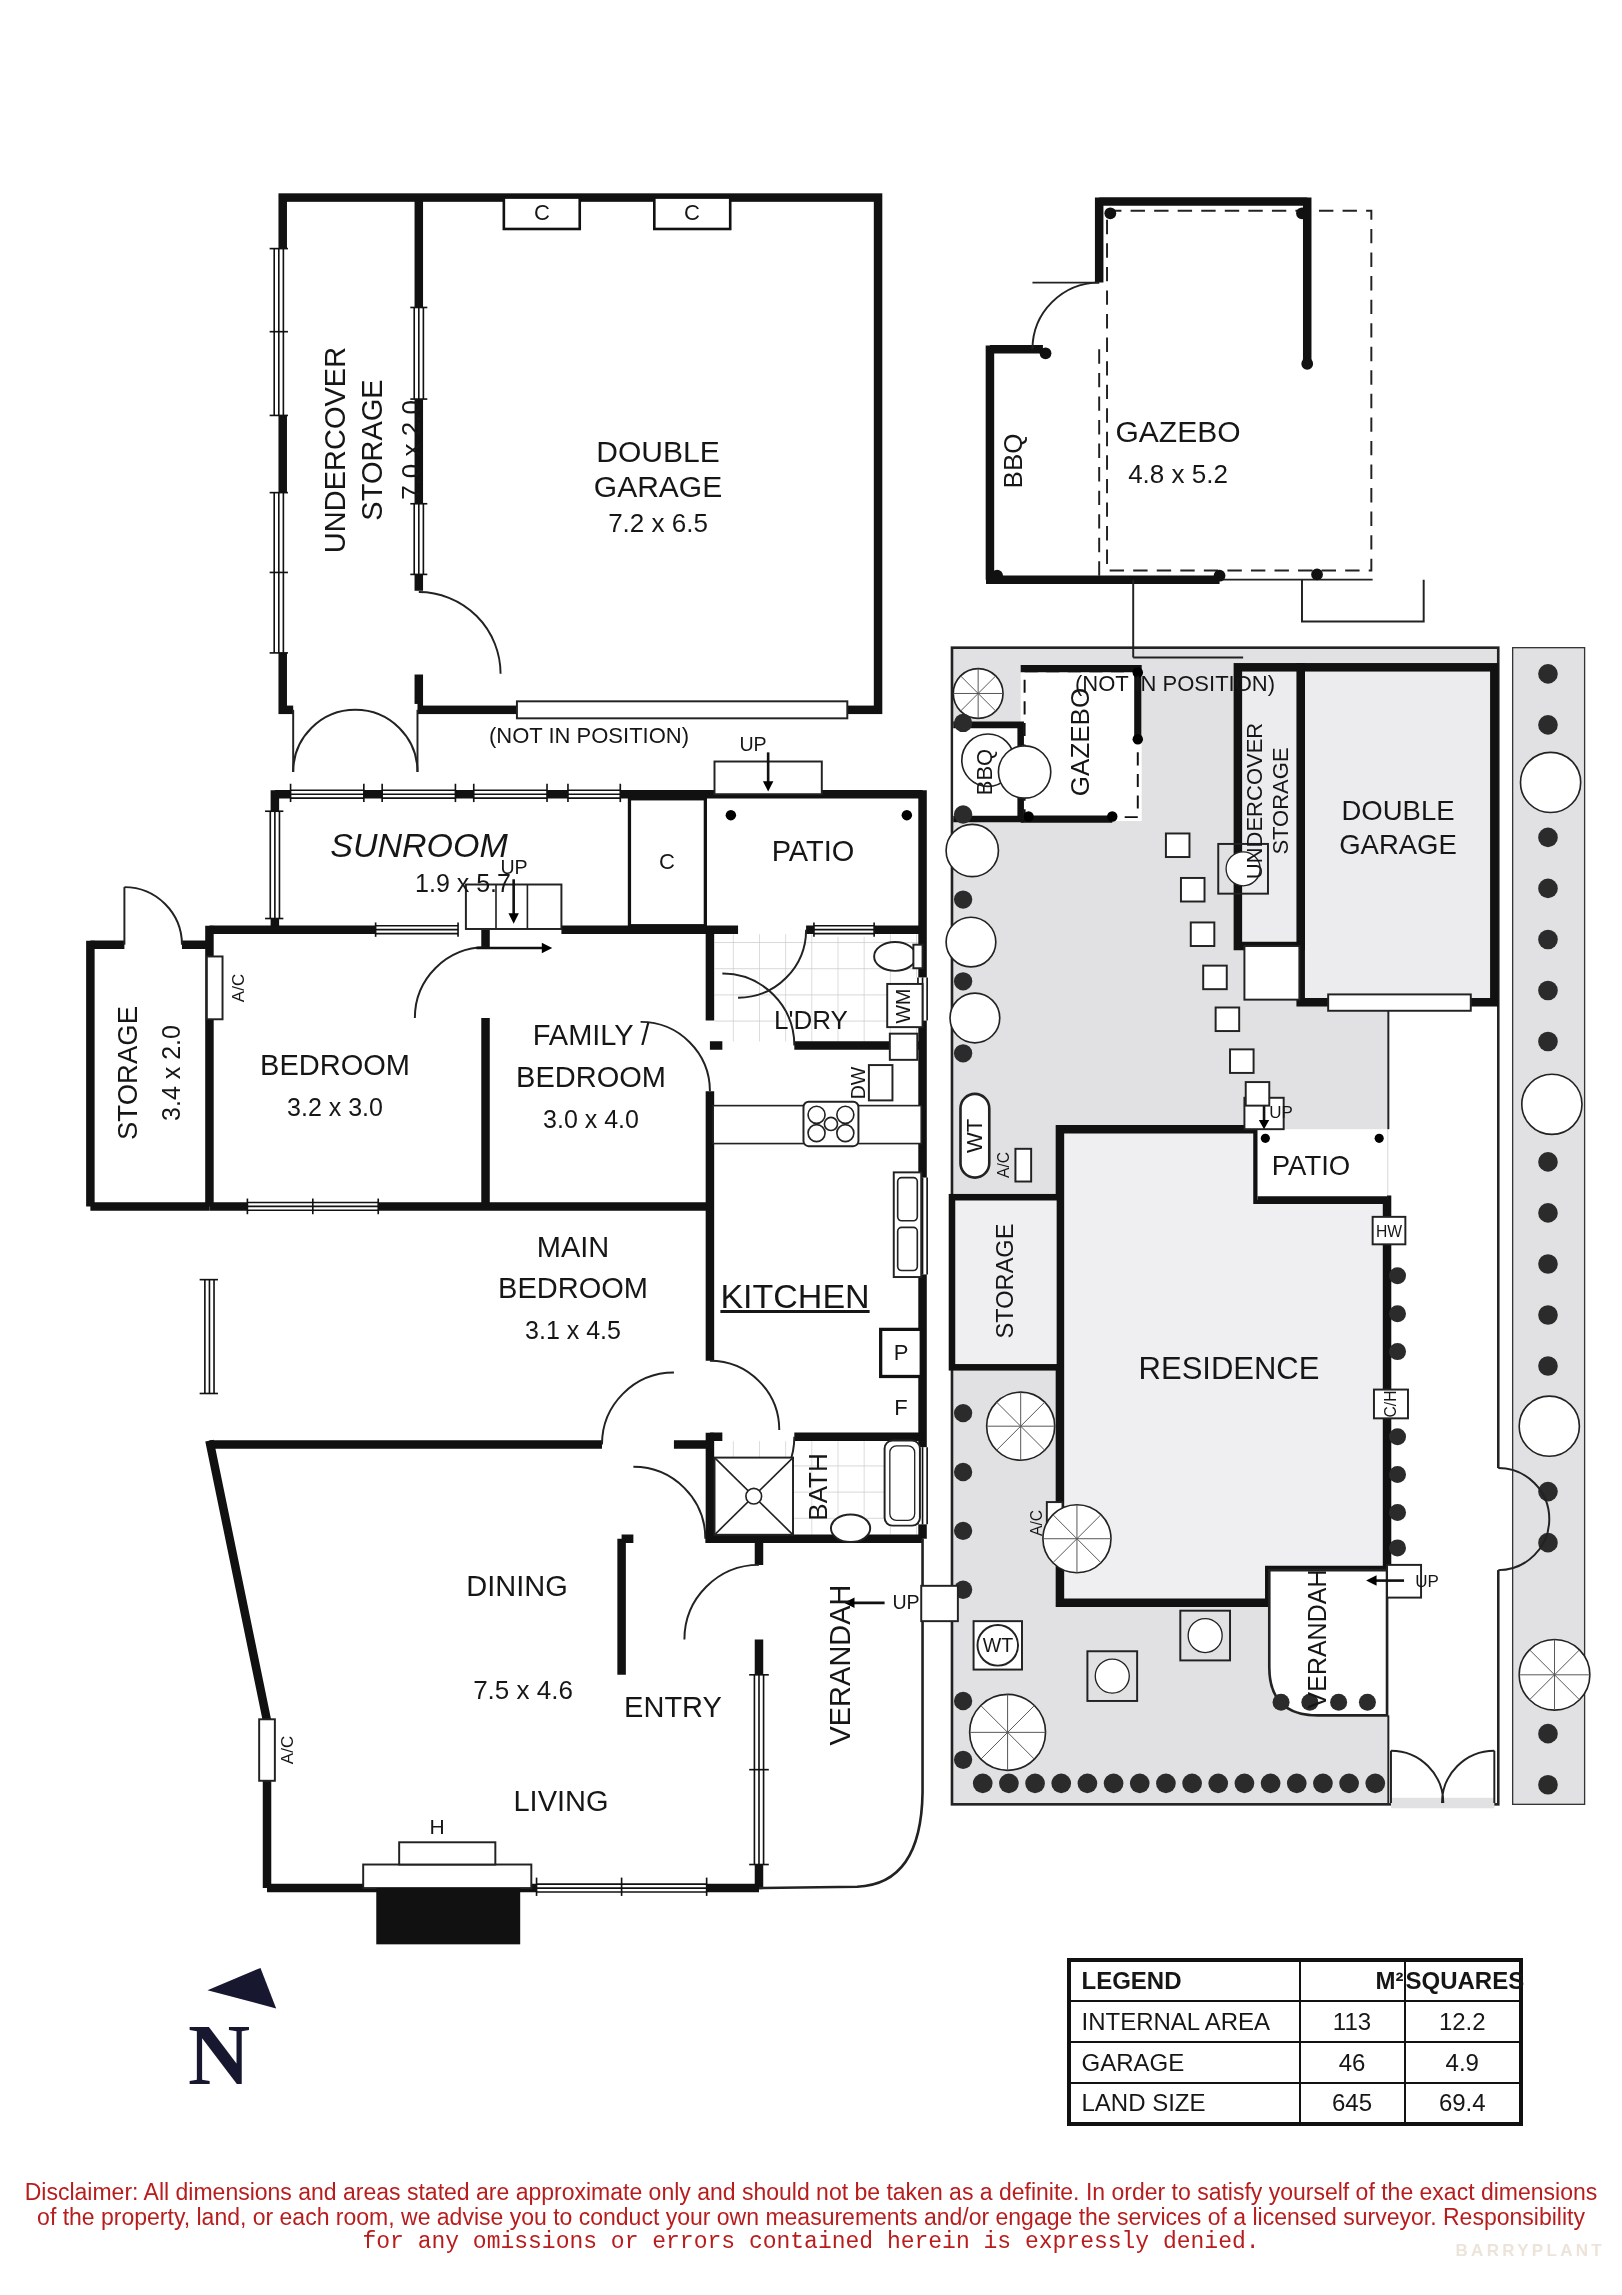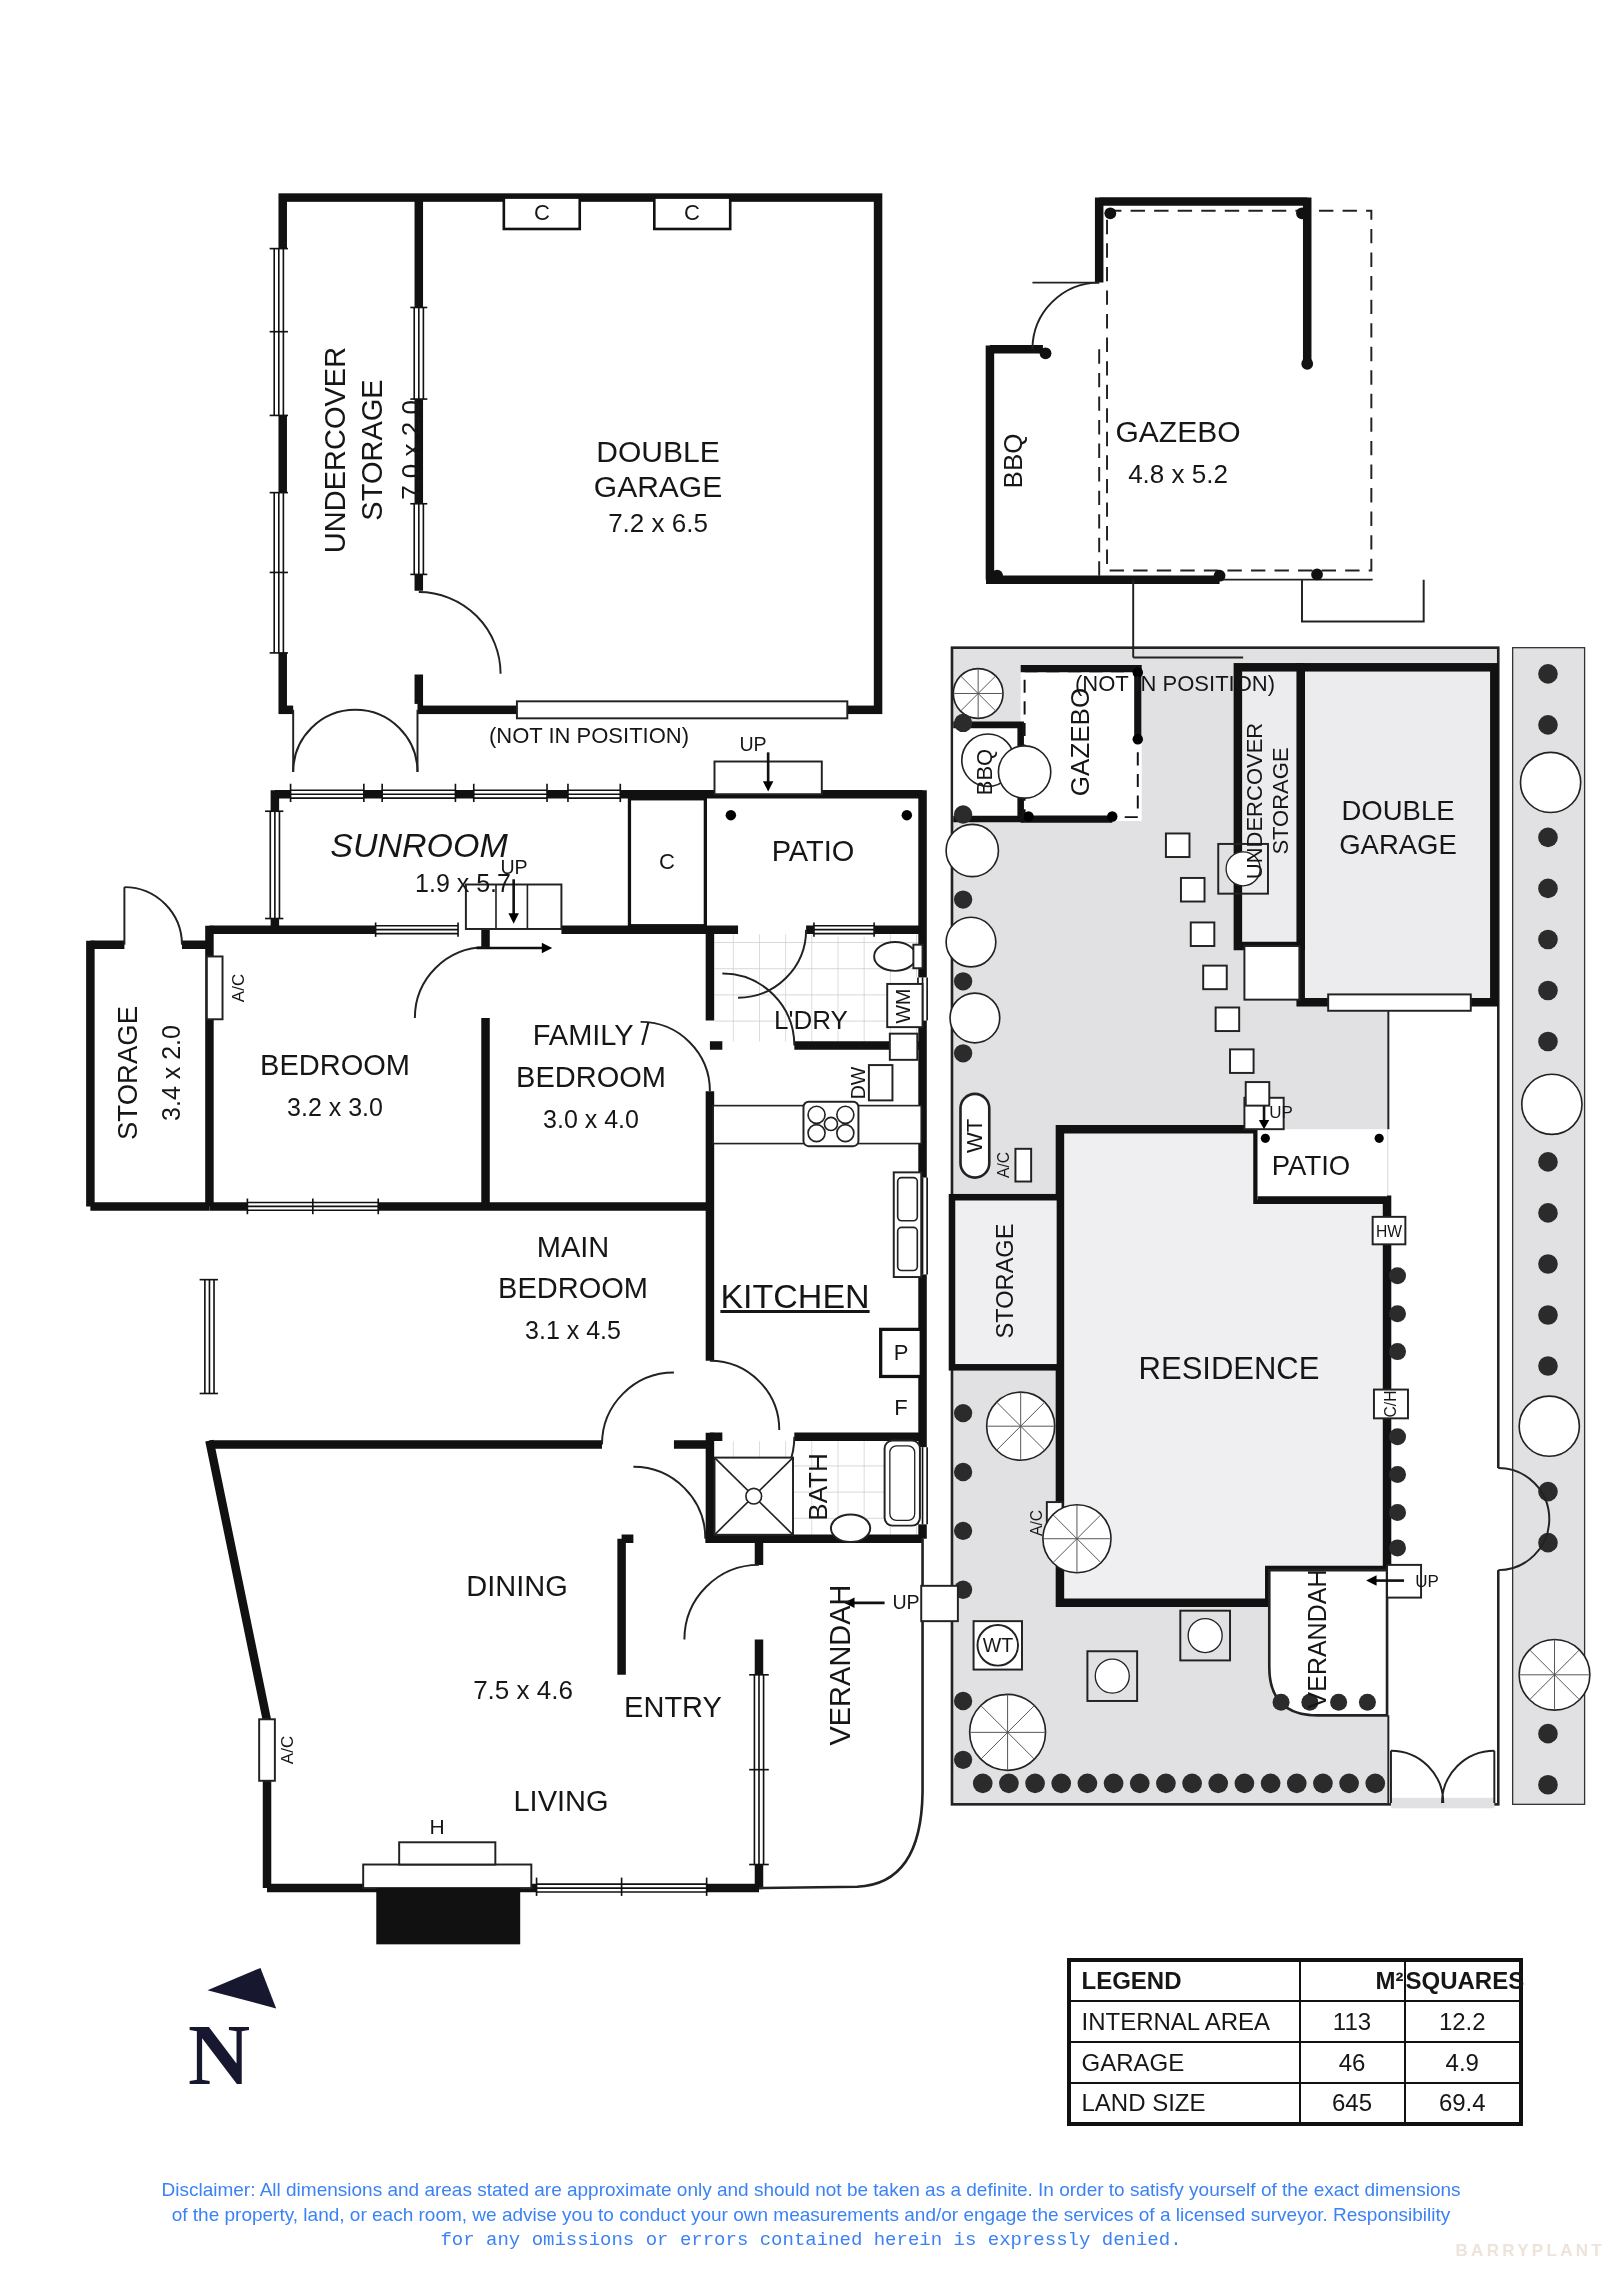--- a/index.html
+++ b/index.html
@@ -11,21 +11,21 @@
   .rot{transform:translate(-50%,-50%) rotate(-90deg);}
   .legend-table{position:absolute;left:1067px;top:1958px;width:456px;height:167px;
        border-collapse:collapse;table-layout:fixed;font-size:24px;}
   .legend-table td,.legend-table th{border:2.6px solid #111;padding:0 0 0 10.5px;text-align:left;}
   .legend-table{border:4.6px solid #111;}
   .legend-table .num{text-align:center;padding:0;}
   .legend-table th{font-weight:bold;}
   .legend-table tr{height:41px;}
   .north-n{position:absolute;font-family:"Liberation Serif", serif;font-weight:bold;
        color:#17172f;transform:translate(-50%,-50%);}
-  .disc{position:absolute;width:100%;text-align:center;font-size:19px;color:#3b82f6;}
+  .disc{position:absolute;width:100%;text-align:center;font-size:23px;color:#b91c1c;}
   .watermark{position:absolute;right:17px;top:2241px;font-size:17px;letter-spacing:3.3px;
        color:#ece4da;font-weight:bold;}
 </style>
 </head>
 <body>
 
 <div class="canvas">
 
 <svg class="draw" viewBox="0 0 2479 3508">
   <defs>

